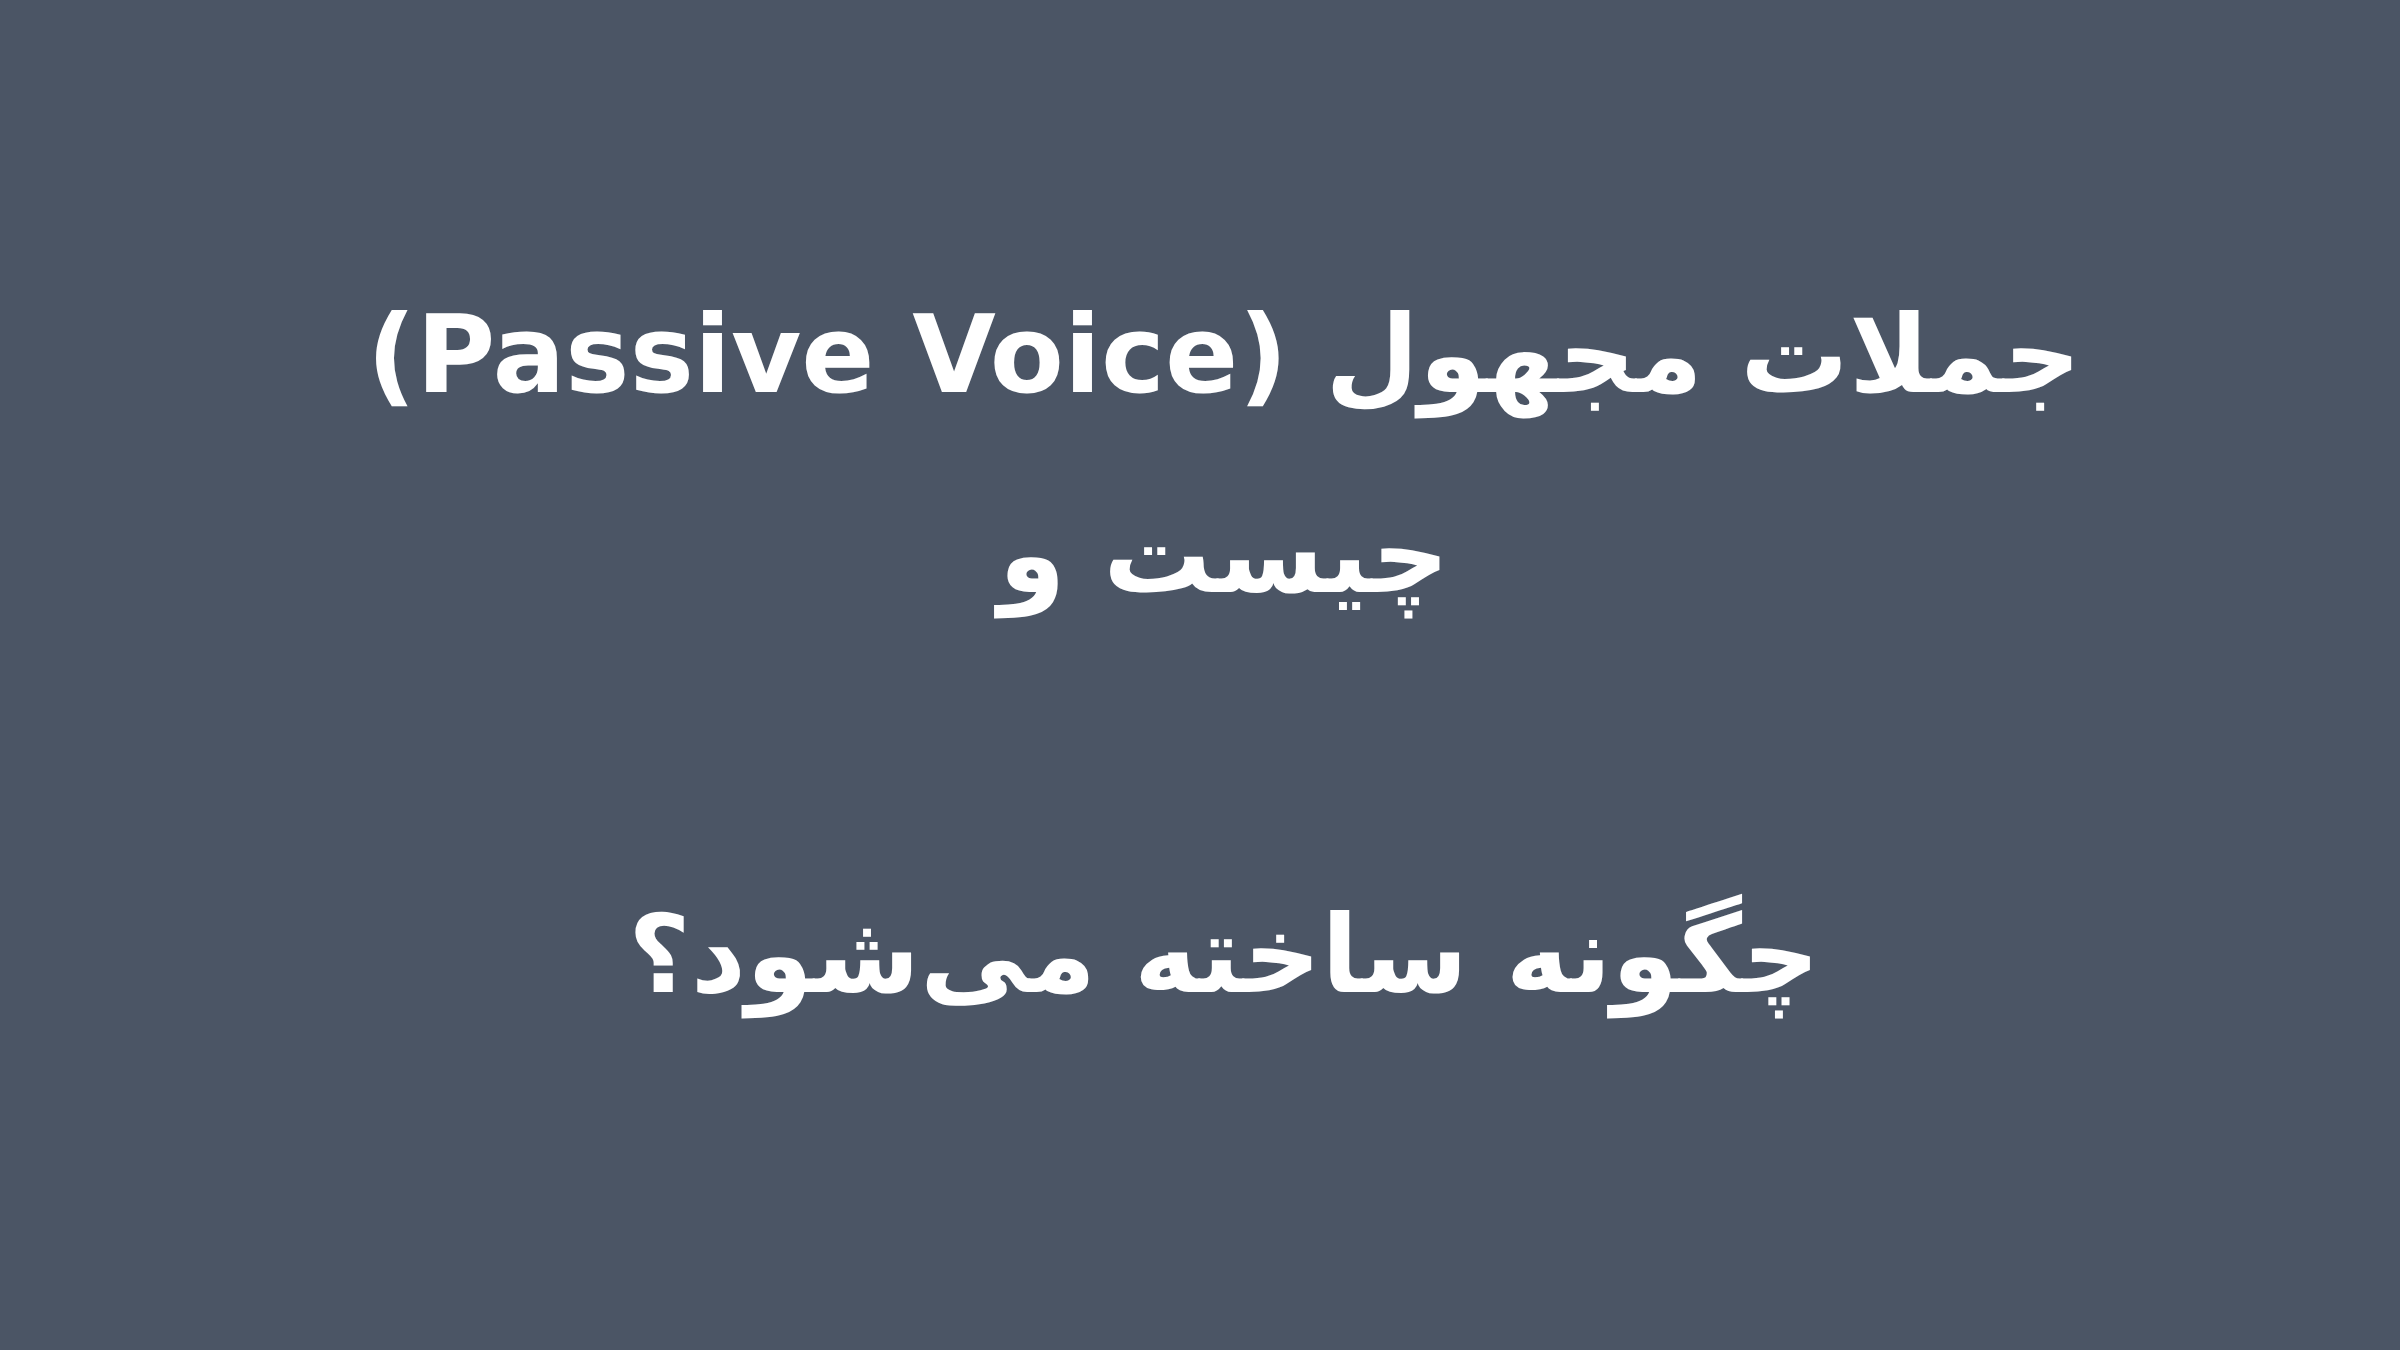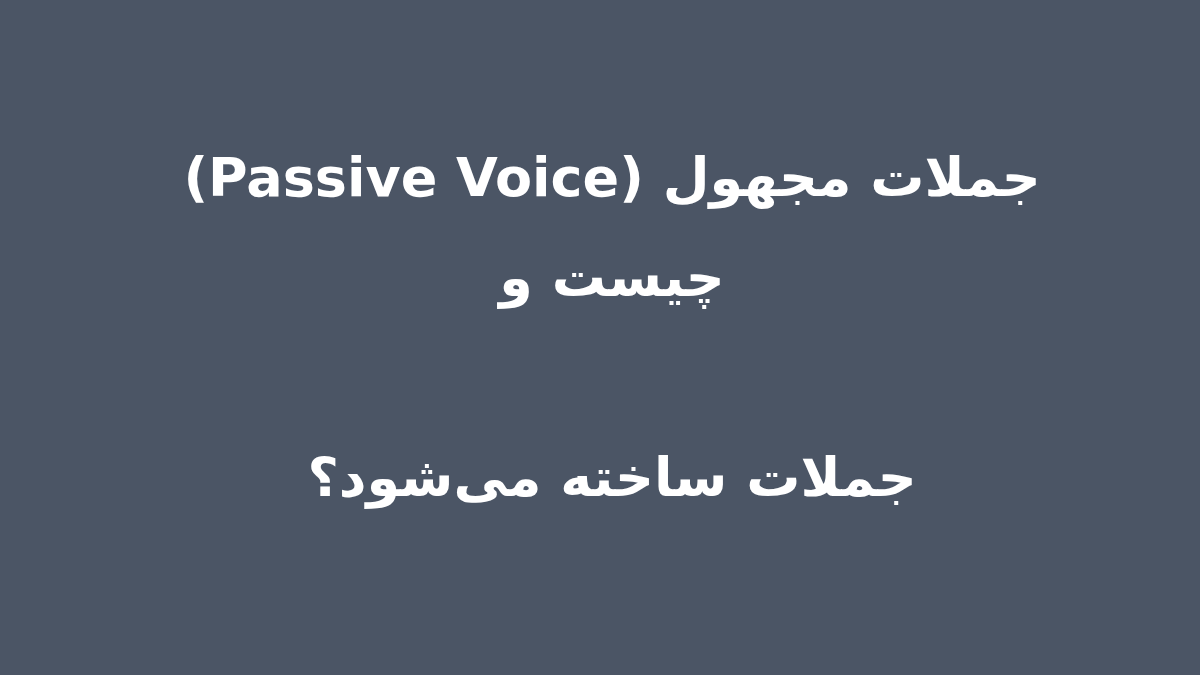--- a/index.html
+++ b/index.html
@@ -56,18 +56,18 @@
 </style>
 </head>
 <body>
 
 <div class="title-card">
 
   <div class="title-block">
 
     <h1 class="headline">
       <span class="headline-line">جملات مجهول (Passive Voice) چیست و</span>
-      <span class="headline-line">جملات ساخته می‌شود؟</span>
+      <span class="headline-line">چگونه ساخته می‌شود؟</span>
     </h1>
 
   </div>
 
 </div>
 
 </body></html>

